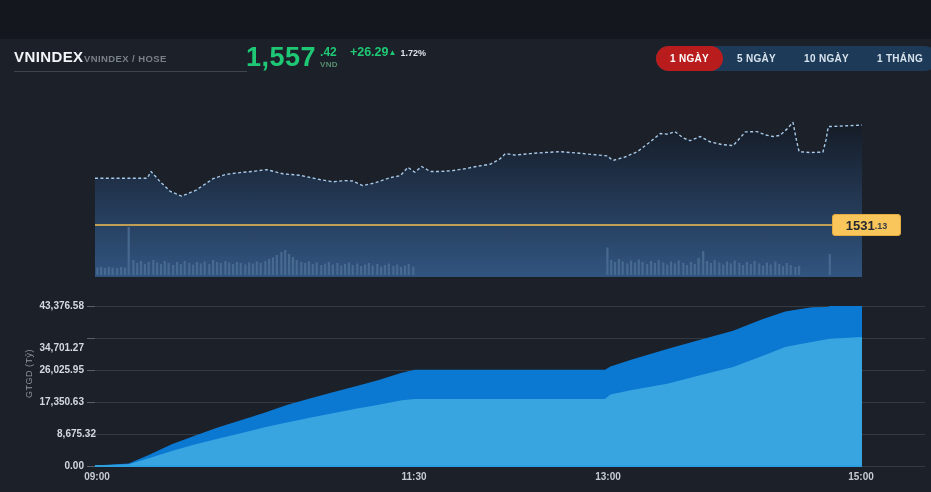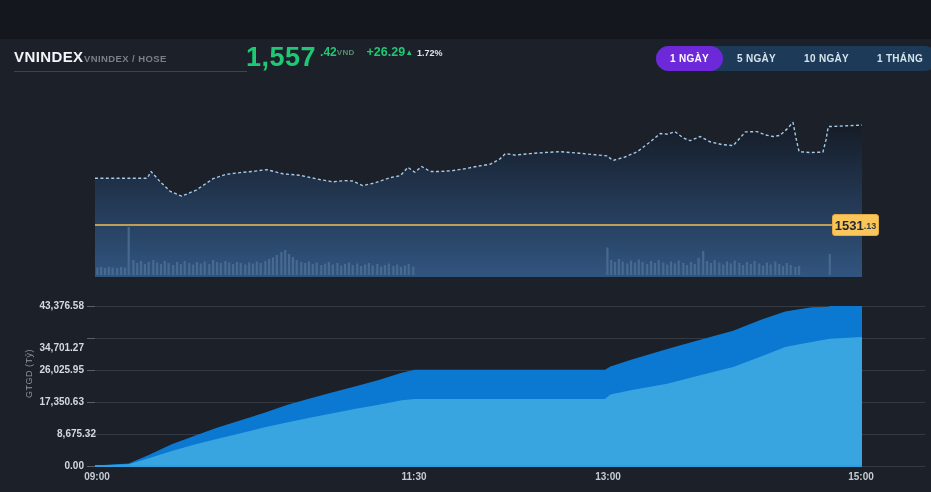--- a/index.html
+++ b/index.html
@@ -5,35 +5,35 @@
   html,body{margin:0;padding:0;background:#14171d;}
   .app{position:relative;width:931px;height:492px;background:#1c2028;overflow:hidden;
        font-family:"Liberation Sans",sans-serif;color:#e6eaf0;margin-top:39px;}
   svg.chart-layer{position:absolute;left:0;top:0;}
   
   .title{position:absolute;left:14px;top:9px;font-size:15px;font-weight:800;color:#f3f5f8;letter-spacing:.4px;}
   .subtitle{position:absolute;left:84px;top:14px;font-size:9.5px;font-weight:600;color:#7a8089;letter-spacing:.4px;}
   .title-underline{position:absolute;left:14px;top:32px;width:233px;height:1px;background:#3f444d;}
   .price-block{position:absolute;left:246px;top:5px;display:flex;align-items:flex-start;}
   .price-main{font-size:27px;font-weight:800;color:#1ec875;line-height:26px;letter-spacing:.5px;}
-  .price-side{display:flex;flex-direction:row;margin-left:4px;margin-top:2px;}
+  .price-side{display:flex;flex-direction:column;margin-left:4px;margin-top:2px;}
   .price-frac{font-size:12px;font-weight:800;color:#1ec875;line-height:12px;}
   .price-currency{font-size:8px;font-weight:800;color:#56906f;margin-top:2px;letter-spacing:.3px;}
   .change-block{display:flex;flex-direction:row;margin-left:12px;margin-top:2px;}
   .change{font-size:12.5px;font-weight:800;color:#1ec875;line-height:12px;}
   .change-row{display:flex;align-items:center;margin-top:2px;gap:4px;}
   .arrow{font-size:8px;color:#1ec875;line-height:8px;}
   .pct{font-size:9px;font-weight:800;color:#dfe3e8;}
   .ranges{position:absolute;left:656px;top:7px;height:25px;display:inline-flex;align-items:center;
           background:#1d3b59;border-radius:13px;}
   .range-btn{height:25px;display:flex;align-items:center;padding:0 14px;border-radius:13px;
              font-size:10px;font-weight:800;color:#d8e4ed;letter-spacing:.3px;cursor:pointer;white-space:nowrap;}
-  .range-btn.active{background:#6d28d9;color:#ffffff;}
-  
-  .price-badge{position:absolute;left:832px;top:175px;width:47px;height:22px;background:#f8c65a;
+  .range-btn.active{background:#b91c1c;color:#ffffff;}
+  
+  .price-badge{position:absolute;left:832px;top:175px;width:69px;height:22px;background:#f8c65a;
                border:1px solid #e3ab3f;border-radius:3px;display:flex;align-items:center;justify-content:center;box-sizing:border-box;}
   .badge-main{font-size:13px;font-weight:800;color:#24272e;}
   .badge-frac{font-size:9px;font-weight:700;color:#3a3e45;margin-top:2px;}
   
   .ylab{position:absolute;font-size:10px;font-weight:600;color:#d4d8df;text-align:right;width:80px;}
   .xlab{position:absolute;top:432px;font-size:10px;font-weight:600;color:#c6cbd3;transform:translateX(-50%);white-space:nowrap;}
   .yaxis-title{position:absolute;left:24px;top:310px;font-size:9px;color:#8e939c;letter-spacing:.5px;
                writing-mode:vertical-rl;transform:rotate(180deg);}
   
   .legend{position:absolute;left:0;top:459px;width:931px;display:flex;justify-content:center;gap:30px;}

